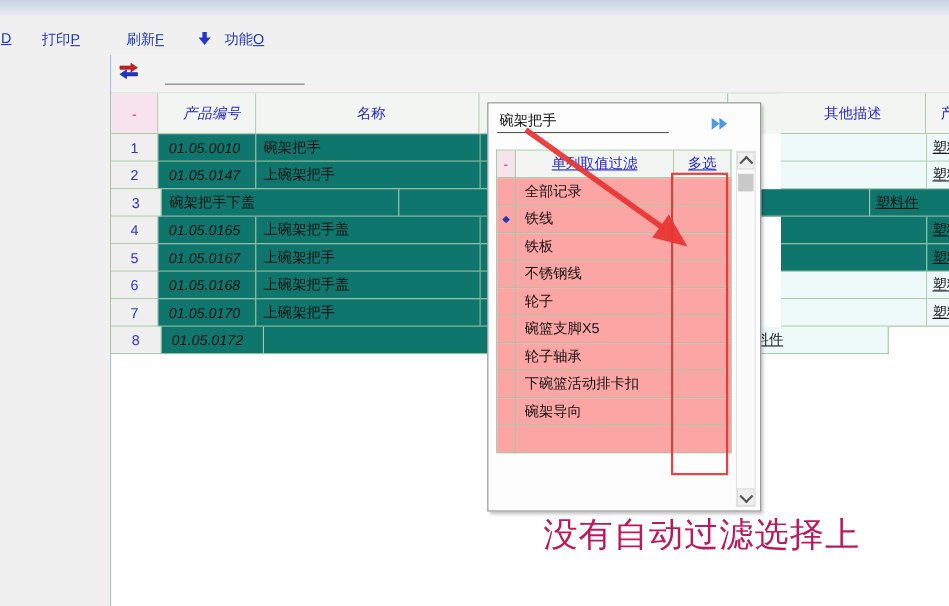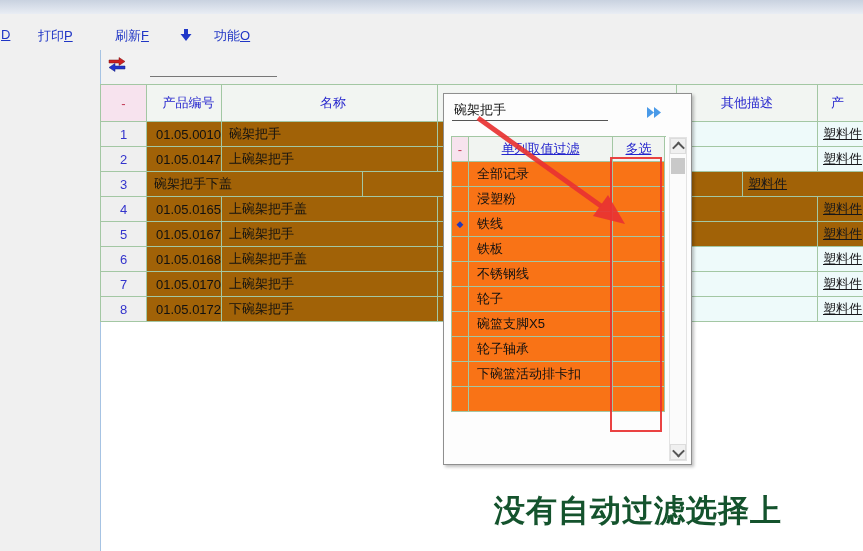--- a/index.html
+++ b/index.html
@@ -18,43 +18,43 @@
   .pane-body{position:absolute;left:101px;top:84px;width:762px;height:467px;background:#ffffff;}
   .swap-icon{position:absolute;left:108px;top:57px;cursor:pointer;}
   .quick-filter{position:absolute;left:150px;top:58px;width:123px;height:16px;border:none;
                 border-bottom:1px solid #777;background:transparent;outline:none;font-size:13px;}
   
   .tbl-wrap{position:absolute;left:100px;top:84px;width:763px;height:238px;overflow:hidden;}
   .tbl{position:absolute;left:0;top:0;width:874px;border-top:1px solid #a3c7a3;border-left:1px solid #a3c7a3;}
   .t-row{display:flex;height:25px;}
   .t-row.hdr{height:37px;background:#f2f5f2;}
   .cell{box-sizing:border-box;border-right:1px solid #a3c7a3;border-bottom:1px solid #a3c7a3;
-        display:flex;align-items:center;overflow:hidden;white-space:nowrap;background:#a16207;}
+        display:flex;align-items:center;overflow:hidden;white-space:nowrap;background:#0f766e;}
   .hdr .cell{background:#f2f5f2;color:#2525cd;justify-content:center;}
   .hdr .c-mk{background:#f7e3ee;color:#c23a55;}
   .c-mk{width:46px;justify-content:center;background:#efefef;}
-  .c-code{width:75px;padding-left:9px;}
+  .c-code{width:93px;padding-left:9px;font-style:italic;}
   .c-name{width:216px;padding-left:7px;}
   .c-hid{width:239px;}
-  .c-other{width:141px;}
+  .c-other{width:141px;margin-left:48px;}
   .c-cat{width:140px;padding-left:5px;}
   .hdr .c-cat{justify-content:flex-start;padding-left:13px;}
   .rownum{color:#3333cc;}
   .cat-link{text-decoration:underline;color:#17171a;}
   .t-row.tint .c-other,.t-row.tint .c-cat{background:#eefafa;}
   
   .popup{position:absolute;left:443px;top:93px;width:247px;height:370px;background:#fdfdfd;
          border:1px solid #8f8f8f;box-shadow:2px 2px 3px rgba(0,0,0,.25);overflow:hidden;z-index:10;}
   .popup-search{position:absolute;left:8px;top:6px;width:152px;height:18px;border:none;
                 border-bottom:1px solid #555;background:transparent;outline:none;font-size:13px;color:#111;}
   .expand-icon{position:absolute;left:202px;top:12px;cursor:pointer;}
   .p-tbl{position:absolute;left:7px;top:42px;width:214px;border-top:1px solid #a3c7a3;border-left:1px solid #a3c7a3;}
   .p-row{display:flex;height:25px;}
   .p-cell{box-sizing:border-box;border-right:1px solid #a3c7a3;border-bottom:1px solid #a3c7a3;
-          display:flex;align-items:center;overflow:hidden;white-space:nowrap;background:#f97316;}
+          display:flex;align-items:center;overflow:hidden;white-space:nowrap;background:#fca5a5;}
   .p-mk{width:17px;justify-content:center;}
   .p-val{width:144px;padding-left:8px;}
   .p-multi{width:52px;text-align:right;}
   .p-row.p-hdr .p-cell{background:#f1f4f1;color:#2525cd;justify-content:center;padding-left:0;
                        text-decoration:underline;}
   .p-row.p-hdr .p-mk{background:#f7e3ee;color:#c23a55;text-decoration:none;}
   .diamond{color:#2238b8;font-size:9px;}
   
   .p-scroll{position:absolute;left:225px;top:43px;width:18px;height:324px;background:#fbfbfb;
             border:1px solid #e3e3e3;box-sizing:border-box;}
@@ -63,38 +63,38 @@
   .sc-up{top:0;}
   .sc-down{bottom:0;}
   .sc-thumb{position:absolute;left:1px;top:20px;width:14px;height:16px;background:#c9c9c9;cursor:grab;}
   .chev{width:7px;height:7px;border-left:2px solid #555;border-top:2px solid #555;}
   .chev.up{transform:rotate(45deg) translate(1px,1px);}
   .chev.down{transform:rotate(-135deg) translate(1px,1px);}
   
   .red-rect{position:absolute;left:610px;top:157px;width:52px;height:275px;
             border:2px solid rgba(232,50,50,.92);box-sizing:border-box;z-index:20;pointer-events:none;}
   .arrow-svg{position:absolute;left:470px;top:105px;z-index:30;pointer-events:none;}
-  .annotation{position:absolute;left:494px;top:490px;font-size:31px;font-weight:bold;
-              color:#14532d;letter-spacing:1px;white-space:nowrap;z-index:5;}
+  .annotation{position:absolute;left:494px;top:465px;font-size:31px;font-weight:normal;
+              color:#be185d;letter-spacing:1px;white-space:nowrap;z-index:5;}
 </style>
 </head>
 <body>
 
 <div class="screen">
   <div class="top-band"></div>
 
   <div class="toolbar-item" style="left:1px"><span class="accel">D</span></div>
   <div class="toolbar-item" style="left:38px"><span>打印</span><span class="accel">P</span></div>
   <div class="toolbar-item" style="left:115px"><span>刷新</span><span class="accel">F</span></div>
   <div class="func-icon">
     <svg width="12" height="13" viewBox="0 0 12 13">
         <path d="M4 0 h4 v5 h3.5 L6 12 L0.5 5 H4 z" fill="#2138c8"></path>
       </svg>
   </div>
-  <div class="toolbar-item" style="left:214px"><span>功能</span><span class="accel">O</span></div>
+  <div class="toolbar-item" style="left:204px"><span>功能</span><span class="accel">O</span></div>
 
   <div class="pane-strip"></div>
   <div class="pane-body"></div>
   <div class="pane-line"></div>
 
   <div class="swap-icon">
     <svg width="18" height="15" viewBox="0 0 18 15">
       <path d="M1 4.5 h10 v-3 l6 4.5" fill="none"></path>
       <path d="M1 3 h10 V0.5 L17 4.5 L11 8.5 V6 H1 z" fill="#cc2020" stroke="#7a1010" stroke-width="0.5"></path>
       <path d="M17 9 H7 V6.5 L1 10.5 L7 14.5 V12 h10 z" fill="#2334cc" stroke="#101c7a" stroke-width="0.5"></path>
@@ -178,21 +178,20 @@
         <div class="cell c-name">上碗架把手</div>
         <div class="cell c-hid"></div>
         <div class="cell c-other"></div>
         <div class="cell c-cat">
             <span class="cat-link">塑料件</span>
           </div>
       </div>
       <div class="t-row tint">
         <div class="cell c-mk rownum">8</div>
         <div class="cell c-code">01.05.0172</div>
-        <div class="cell c-name">下碗架把手</div>
         <div class="cell c-hid"></div>
         <div class="cell c-other"></div>
         <div class="cell c-cat">
             <span class="cat-link">塑料件</span>
           </div>
       </div>
     </div>
   </div>
 
   <div class="popup">
@@ -210,25 +209,20 @@
         <div class="p-cell p-val">单列取值过滤</div>
         <div class="p-cell p-multi">多选</div>
       </div>
 
       <div class="p-row">
         <div class="p-cell p-mk"></div>
         <div class="p-cell p-val">全部记录</div>
         <div class="p-cell p-multi"></div>
       </div>
       <div class="p-row">
-        <div class="p-cell p-mk"></div>
-        <div class="p-cell p-val">浸塑粉</div>
-        <div class="p-cell p-multi"></div>
-      </div>
-      <div class="p-row">
         <div class="p-cell p-mk">
             <span class="diamond">◆</span>
           </div>
         <div class="p-cell p-val">铁线</div>
         <div class="p-cell p-multi"></div>
       </div>
       <div class="p-row">
         <div class="p-cell p-mk"></div>
         <div class="p-cell p-val">铁板</div>
         <div class="p-cell p-multi"></div>
@@ -249,20 +243,25 @@
         <div class="p-cell p-multi"></div>
       </div>
       <div class="p-row">
         <div class="p-cell p-mk"></div>
         <div class="p-cell p-val">轮子轴承</div>
         <div class="p-cell p-multi"></div>
       </div>
       <div class="p-row">
         <div class="p-cell p-mk"></div>
         <div class="p-cell p-val">下碗篮活动排卡扣</div>
+        <div class="p-cell p-multi"></div>
+      </div>
+      <div class="p-row">
+        <div class="p-cell p-mk"></div>
+        <div class="p-cell p-val">碗架导向</div>
         <div class="p-cell p-multi"></div>
       </div>
       <div class="p-row">
         <div class="p-cell p-mk"></div>
           <div class="p-cell p-val"></div>
           <div class="p-cell p-multi"></div>
       </div>
     </div>
 
     <div class="p-scroll">

